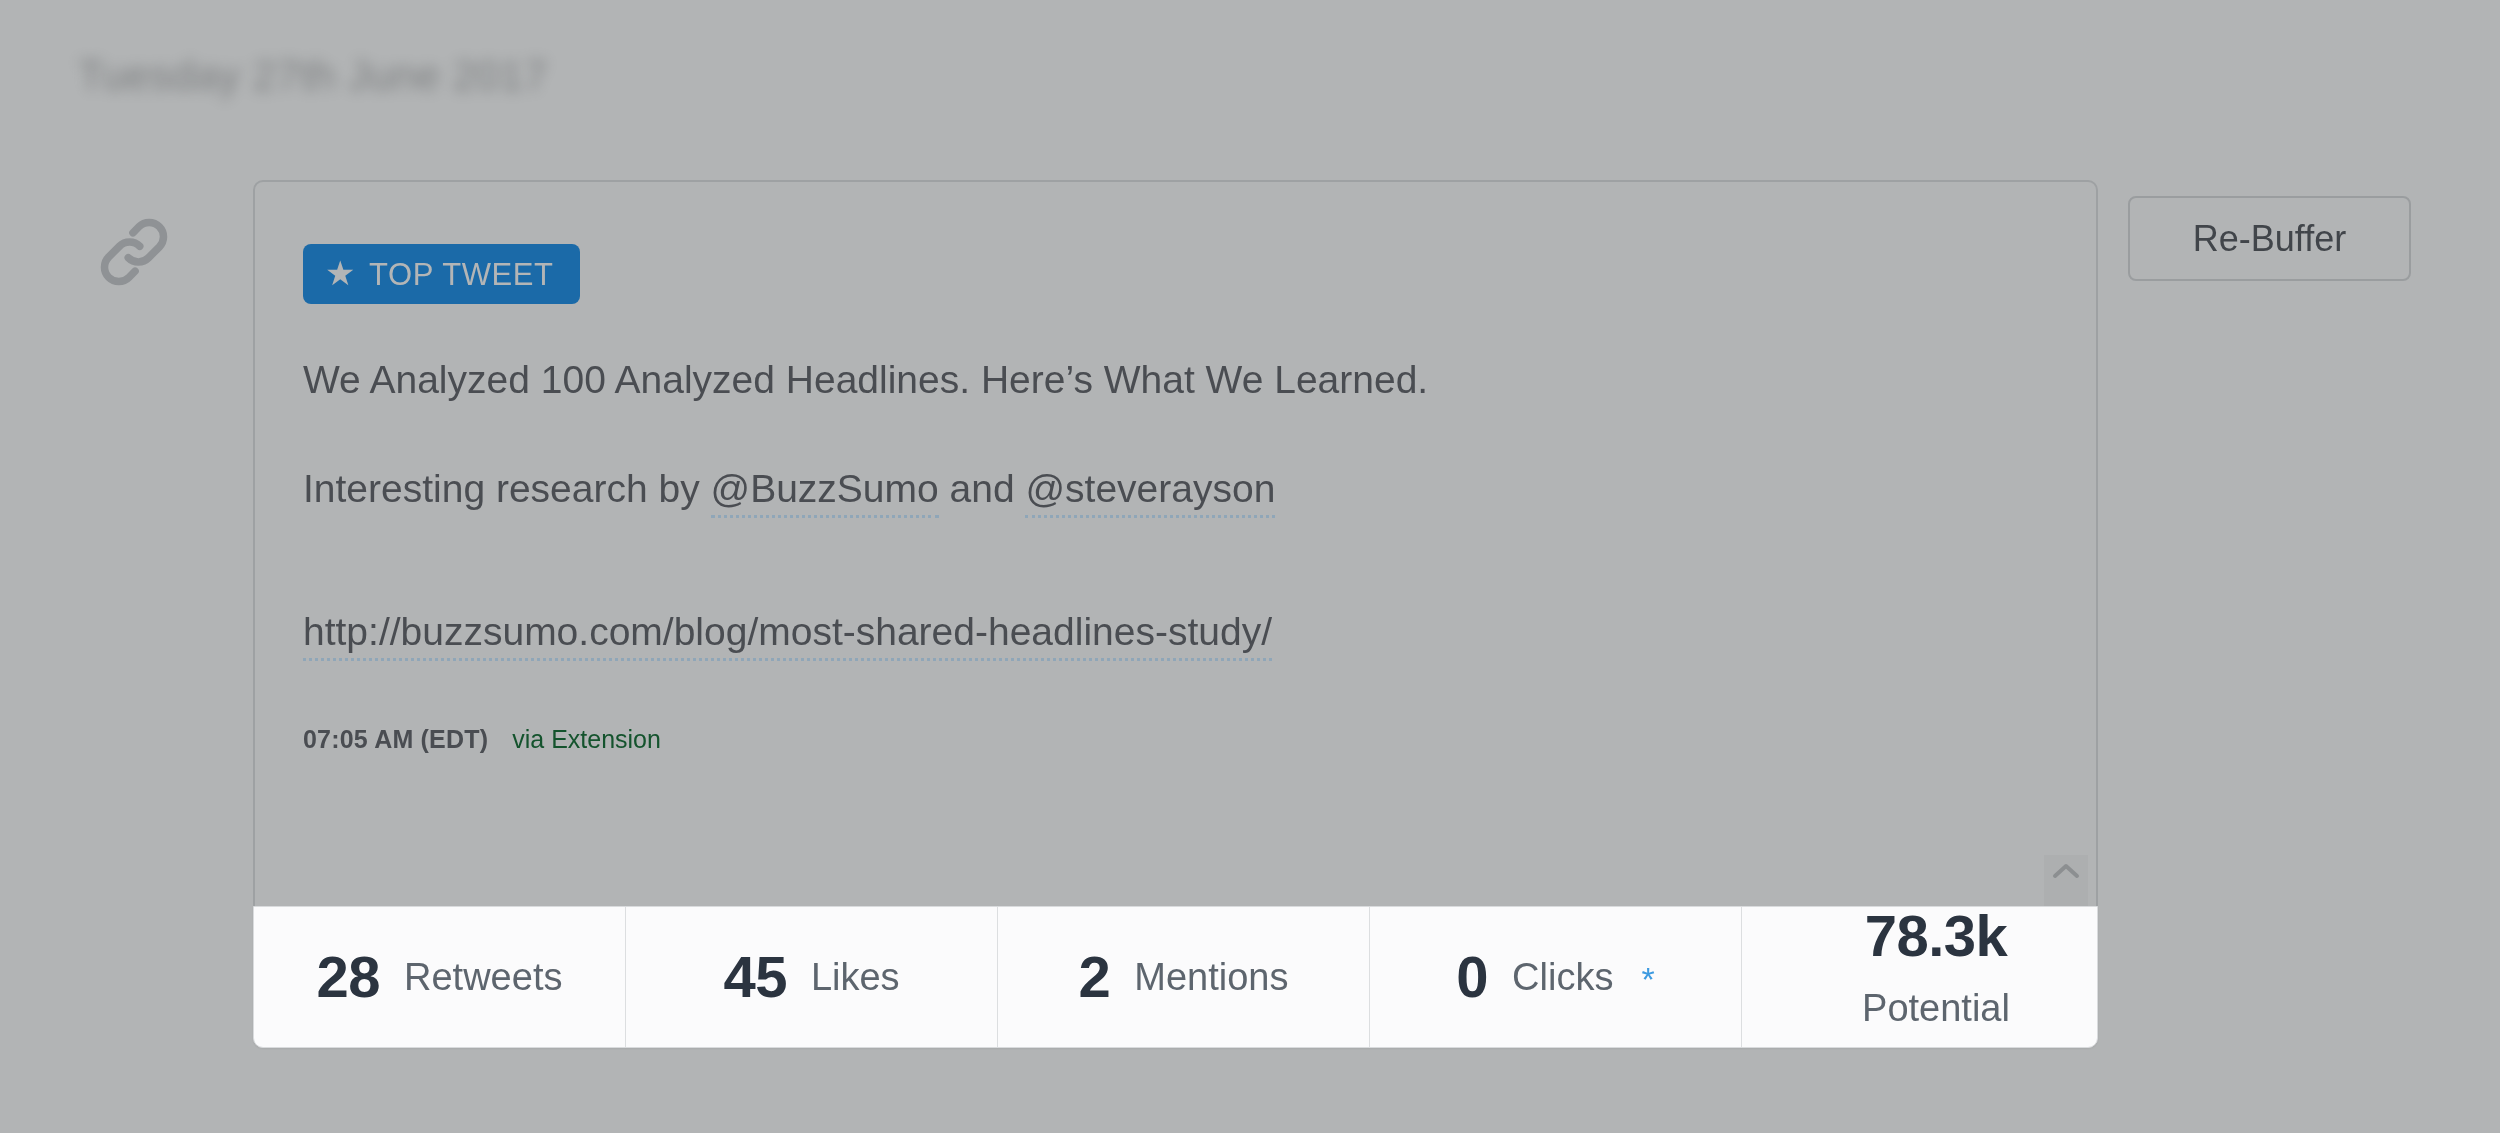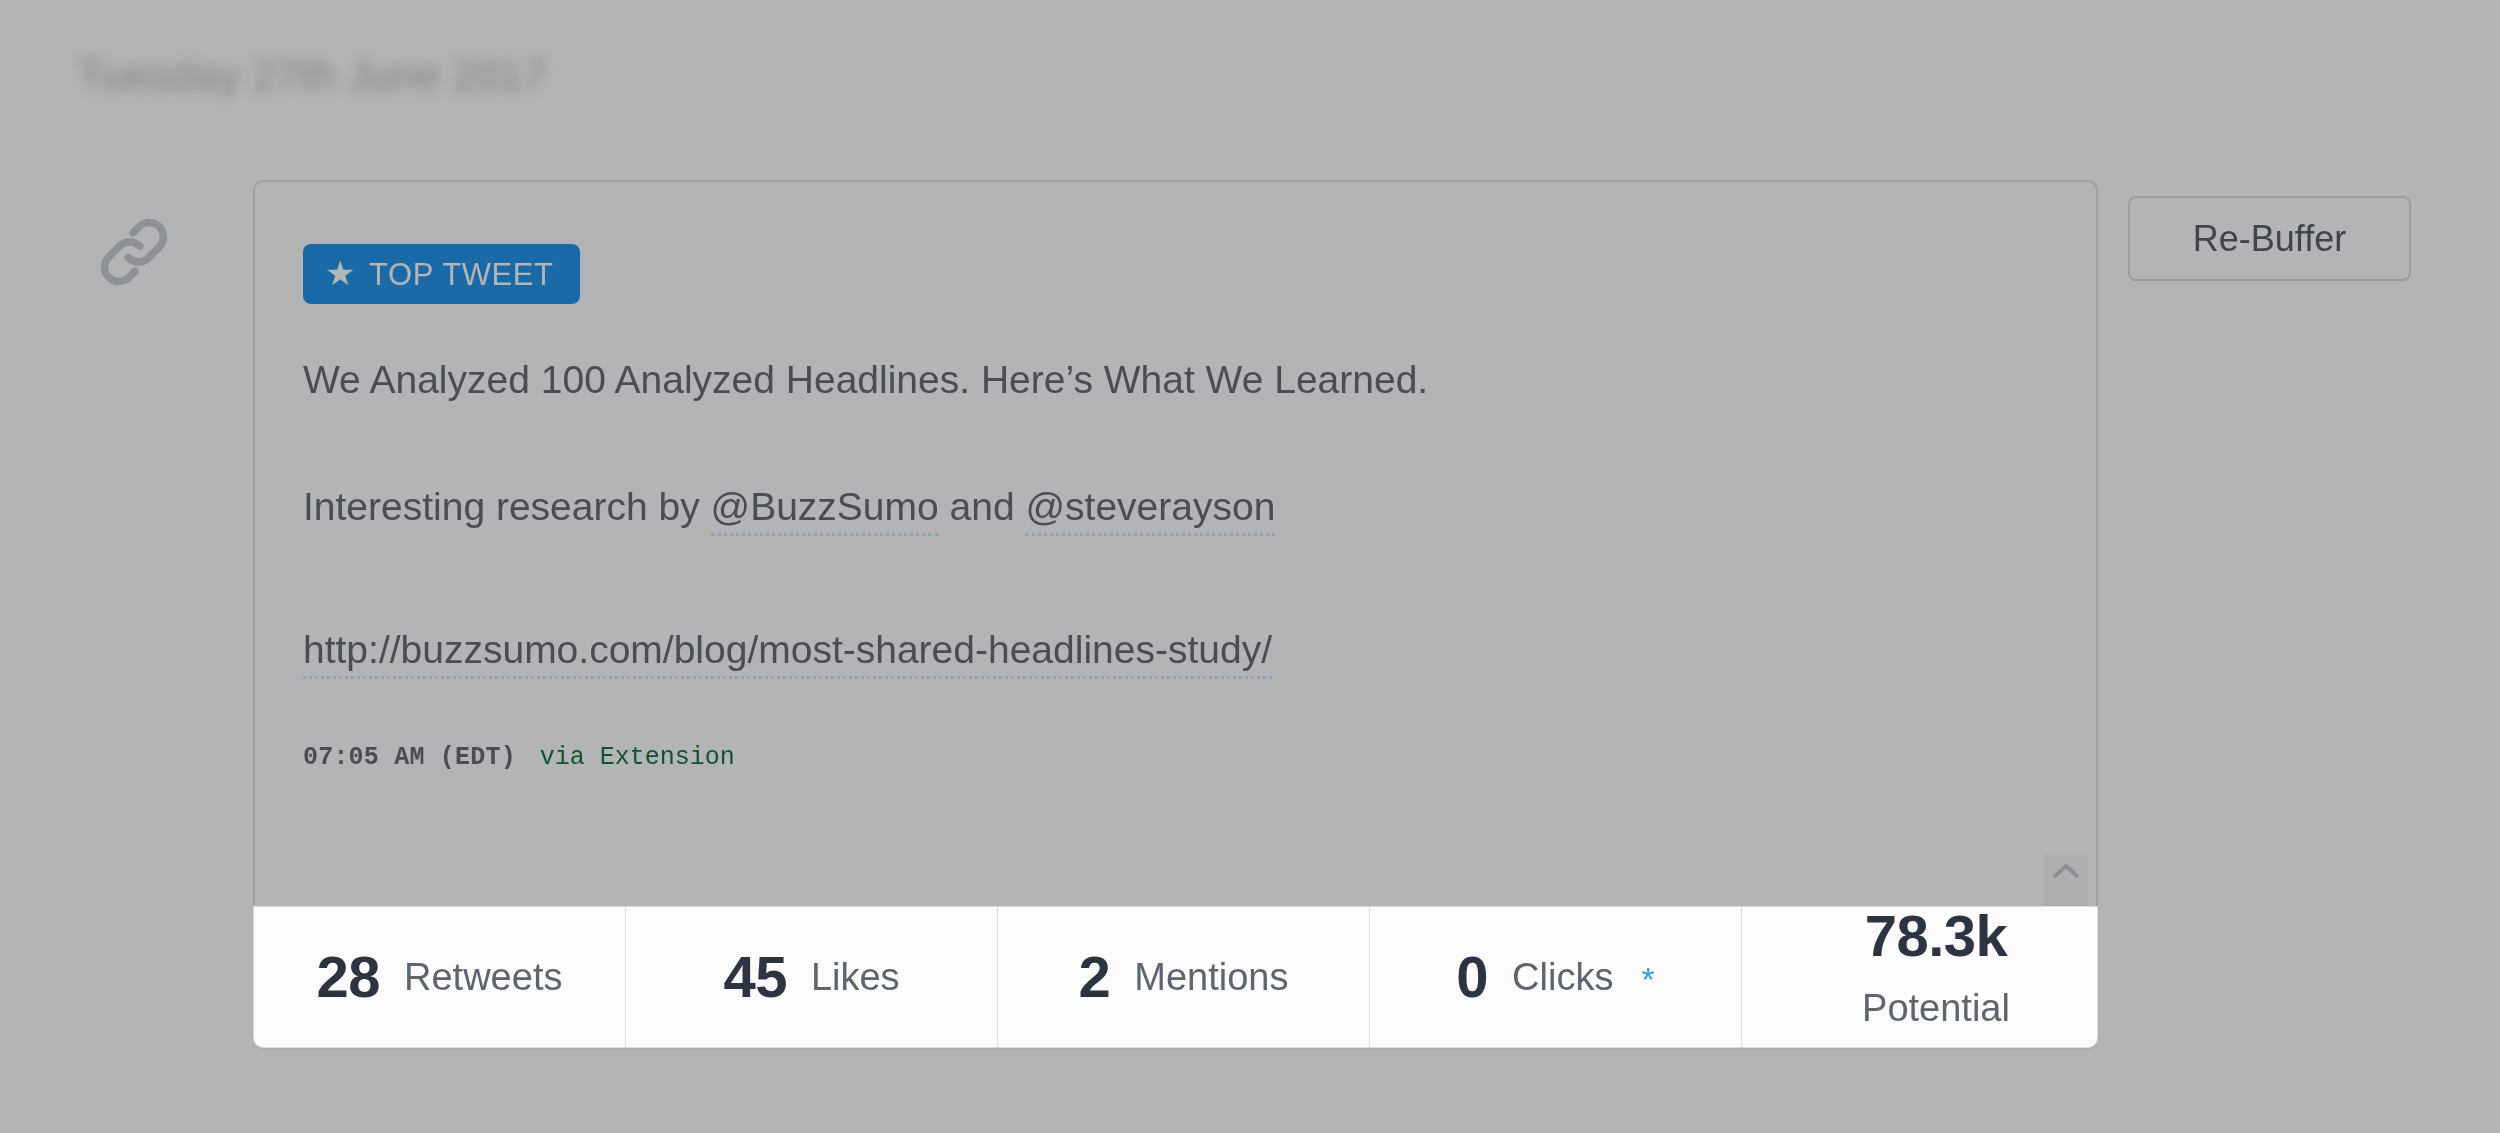--- a/index.html
+++ b/index.html
@@ -93,38 +93,37 @@
 
   
   .tweet-line {
     font-size: 39px;
     line-height: 1.0;
     color: #4a4d52;
     font-weight: 400;
     white-space: nowrap;
   }
   .tweet-line.l1 { margin-top: 56px; }
-  .tweet-line.l2 { margin-top: 88px; }
+  .tweet-line.l2 { margin-top: 70px; }
   .tweet-line.l3 { margin-top: 104px; }
 
   .mention, .urllink {
     color: #4a4d52;
     text-decoration: none;
     border-bottom: 3px dotted #8fa6b8;
     padding-bottom: 5px;
   }
 
   
   .meta {
     margin-top: 74px;
     display: flex;
     align-items: baseline;
     gap: 24px;
     white-space: nowrap;
-    font-family: Liberation Mono, monospace;
   }
   .meta-time {
     font-size: 25px;
     font-weight: 700;
     color: #4a4d52;
     letter-spacing: 0.2px;
   }
   .meta-via {
     font-size: 25px;
     font-weight: 400;

